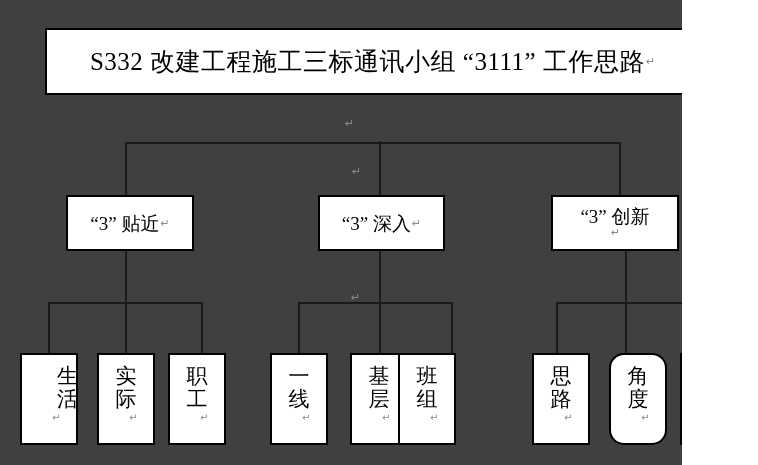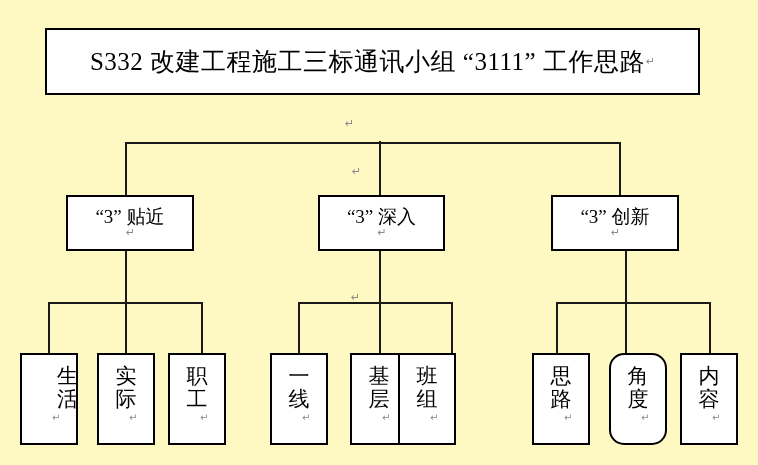--- a/index.html
+++ b/index.html
@@ -7,23 +7,23 @@
     margin: 0;
     padding: 0;
     background: #ffffff;
   }
   body {
     font-family: "Liberation Serif", "DejaVu Serif", serif;
     color: #000000;
   }
   #canvas {
     position: relative;
-    width: 758px;
+    width: 682px;
     height: 465px;
-    background: #fef9c3;
+    background: #404040;
     overflow: hidden;
   }
   
   .box {
     position: absolute;
     box-sizing: border-box;
     border: 2px solid #000000;
     background: #ffffff;
     display: flex;
     align-items: center;
@@ -123,26 +123,26 @@
 
   <div class="hline" style="left:125px; top:142px; width:496px;"></div>
 
   <div class="vline" style="left:125px; top:142px; height:55px;"></div>
 
   <div class="vline" style="left:619px; top:142px; height:55px;"></div>
 
   <span class="pilcrow" style="left:345px; top:118px;">↵</span>
   <span class="pilcrow" style="left:352px; top:166px;">↵</span>
 
-  <div class="box l2-box" style="left:66px; width:128px;flex-direction:column;">
+  <div class="box l2-box" style="left:66px; width:128px;">
     <span class="l2-text">“3” 贴近</span>
       <span class="inline-pilcrow">↵</span>
   </div>
 
-  <div class="box l2-box" style="left:318px; width:127px;flex-direction:column;">
+  <div class="box l2-box" style="left:318px; width:127px;">
     <span class="l2-text">“3” 深入</span>
       <span class="inline-pilcrow">↵</span>
   </div>
 
   <div class="box l2-box" style="left:551px; width:128px;flex-direction:column;">
     <span class="l2-text">“3” 创新</span>
       <span class="inline-pilcrow">↵</span>
   </div>
 
   <div class="vline" style="left:125px; top:250px; height:53px;"></div>

